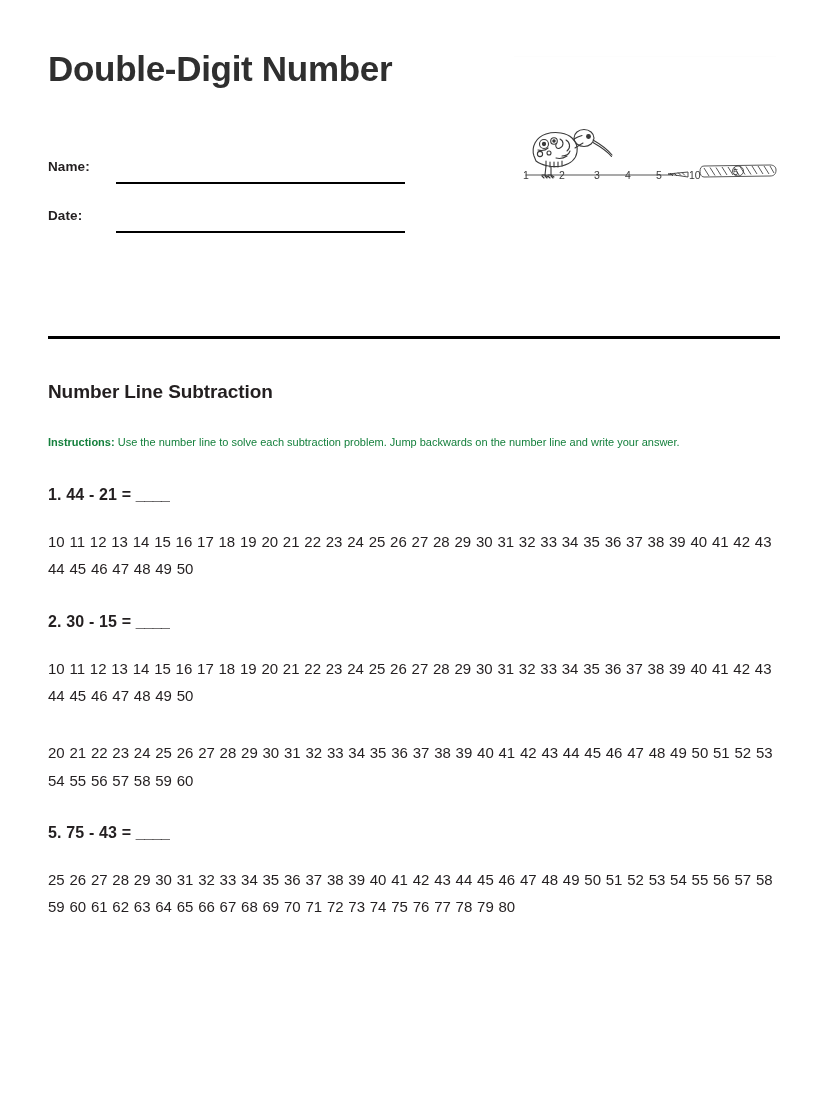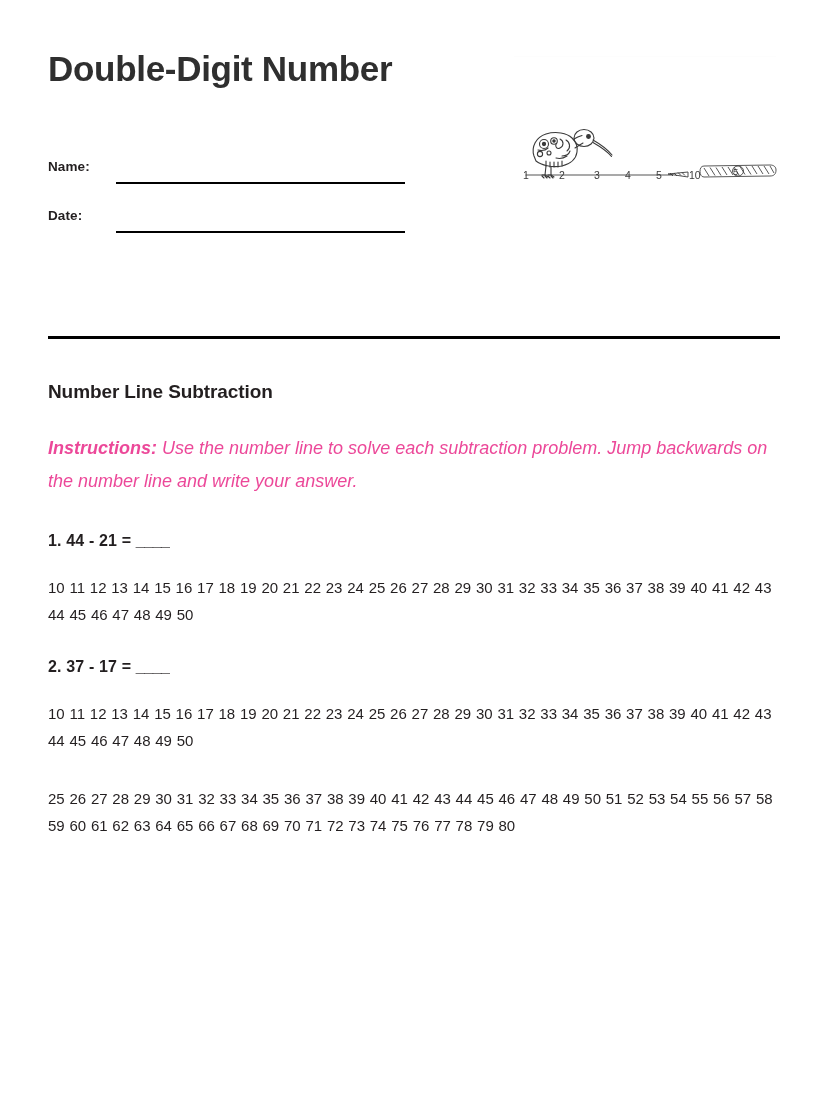--- a/index.html
+++ b/index.html
@@ -114,26 +114,25 @@
 
   .section-heading {
     font-size: 19px;
     font-weight: bold;
     color: #231f20;
     margin: 0 0 29px 0;
     letter-spacing: -0.1px;
   }
 
   .instructions {
-    font-size: 18px;
+    font-size: 11px;
     line-height: 1.82;
-    color: #ec4899;
+    color: #15803d;
     margin: 0 0 34px 0;
     width: 726px;
-    font-style: italic;
   }
   .instructions .lead {
     font-weight: bold;
   }
 
   .problem {
     margin-bottom: 30px;
   }
   .problem-prompt {
     font-size: 16px;
@@ -248,28 +247,30 @@
     <h2 class="section-heading">Number Line Subtraction</h2>
 
     <p class="instructions"><span class="lead">Instructions:</span><span> Use the number line to solve each subtraction problem. Jump backwards on the number line and write your answer.</span></p>
 
     <div class="problem">
       <p class="problem-prompt"><span>1.</span>&nbsp;<span>44 - 21 =</span>&nbsp;<span class="blank">____</span></p>
       <p class="numberline">10 11 12 13 14 15 16 17 18 19 20 21 22 23 24 25 26 27 28 29 30 31 32 33 34 35 36 37 38 39 40 41 42 43 44 45 46 47 48 49 50</p>
     </div>
 
     <div class="problem">
-      <p class="problem-prompt"><span>2.</span>&nbsp;<span>37 - 17 =</span>&nbsp;<span class="blank">____</span></p>
+      <p class="problem-prompt"><span>2.</span>&nbsp;<span>30 - 15 =</span>&nbsp;<span class="blank">____</span></p>
       <p class="numberline">10 11 12 13 14 15 16 17 18 19 20 21 22 23 24 25 26 27 28 29 30 31 32 33 34 35 36 37 38 39 40 41 42 43 44 45 46 47 48 49 50</p>
     </div>
 
     <div class="problem">
-    </div>
-
-    <div class="problem">
-    </div>
-
-    <div class="problem">
+      <p class="numberline">20 21 22 23 24 25 26 27 28 29 30 31 32 33 34 35 36 37 38 39 40 41 42 43 44 45 46 47 48 49 50 51 52 53 54 55 56 57 58 59 60</p>
+    </div>
+
+    <div class="problem">
+    </div>
+
+    <div class="problem">
+      <p class="problem-prompt"><span>5.</span>&nbsp;<span>75 - 43 =</span>&nbsp;<span class="blank">____</span></p>
       <p class="numberline">25 26 27 28 29 30 31 32 33 34 35 36 37 38 39 40 41 42 43 44 45 46 47 48 49 50 51 52 53 54 55 56 57 58 59 60 61 62 63 64 65 66 67 68 69 70 71 72 73 74 75 76 77 78 79 80</p>
     </div>
 
   </div>
 </div>
 
 </body></html>

